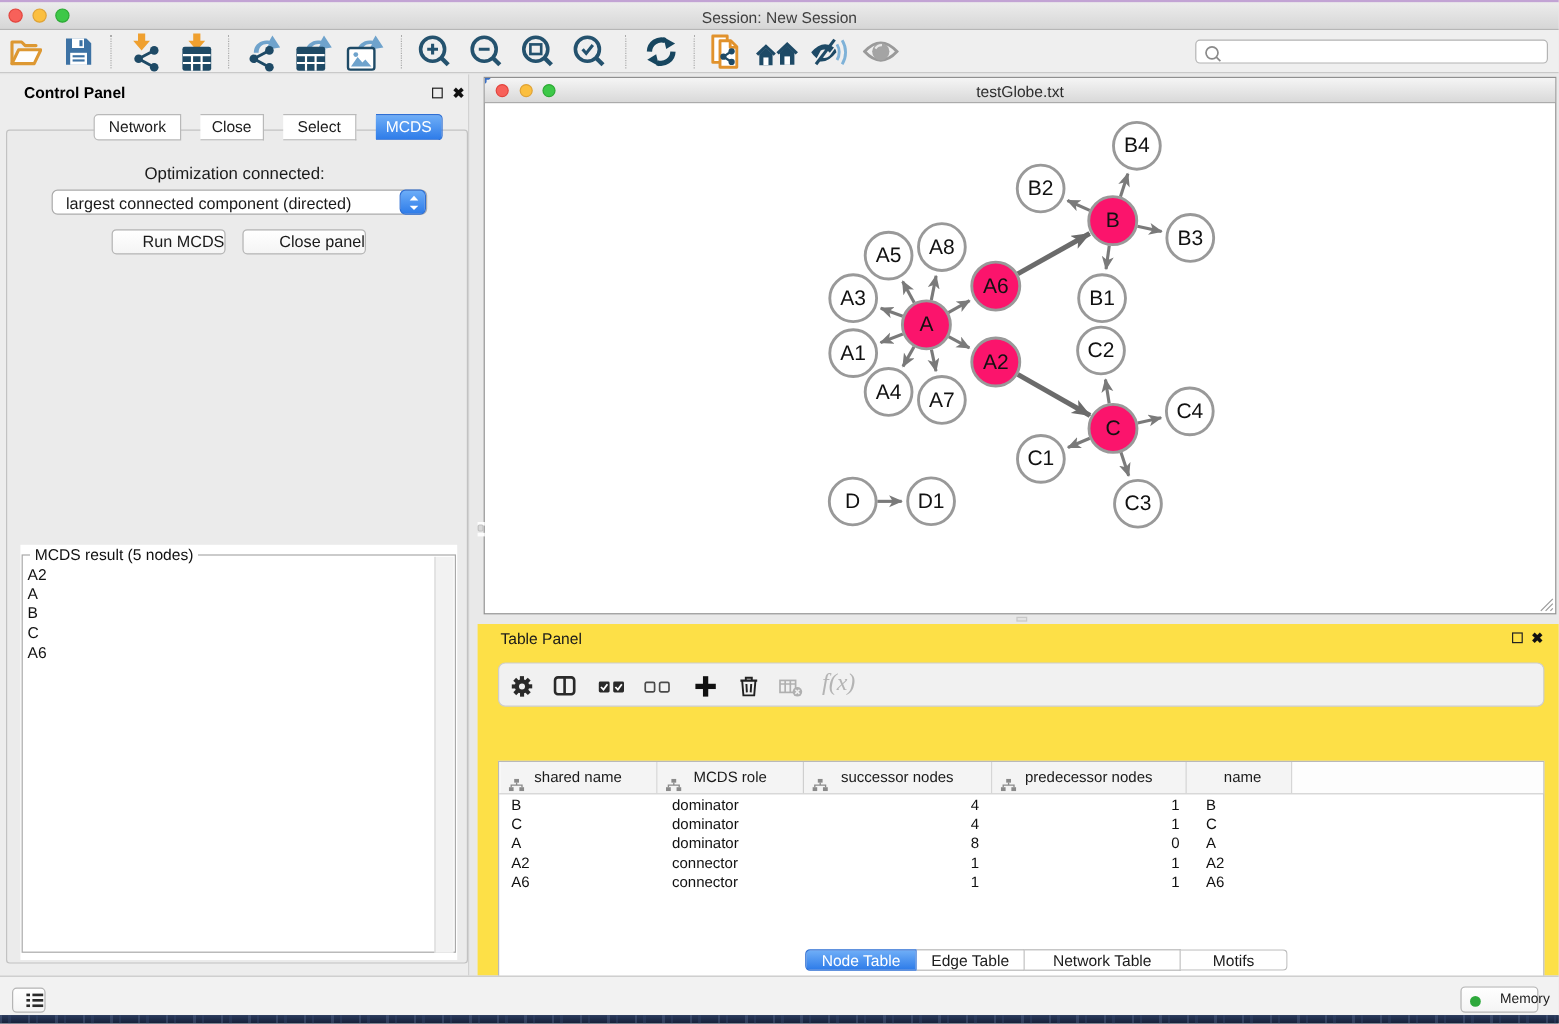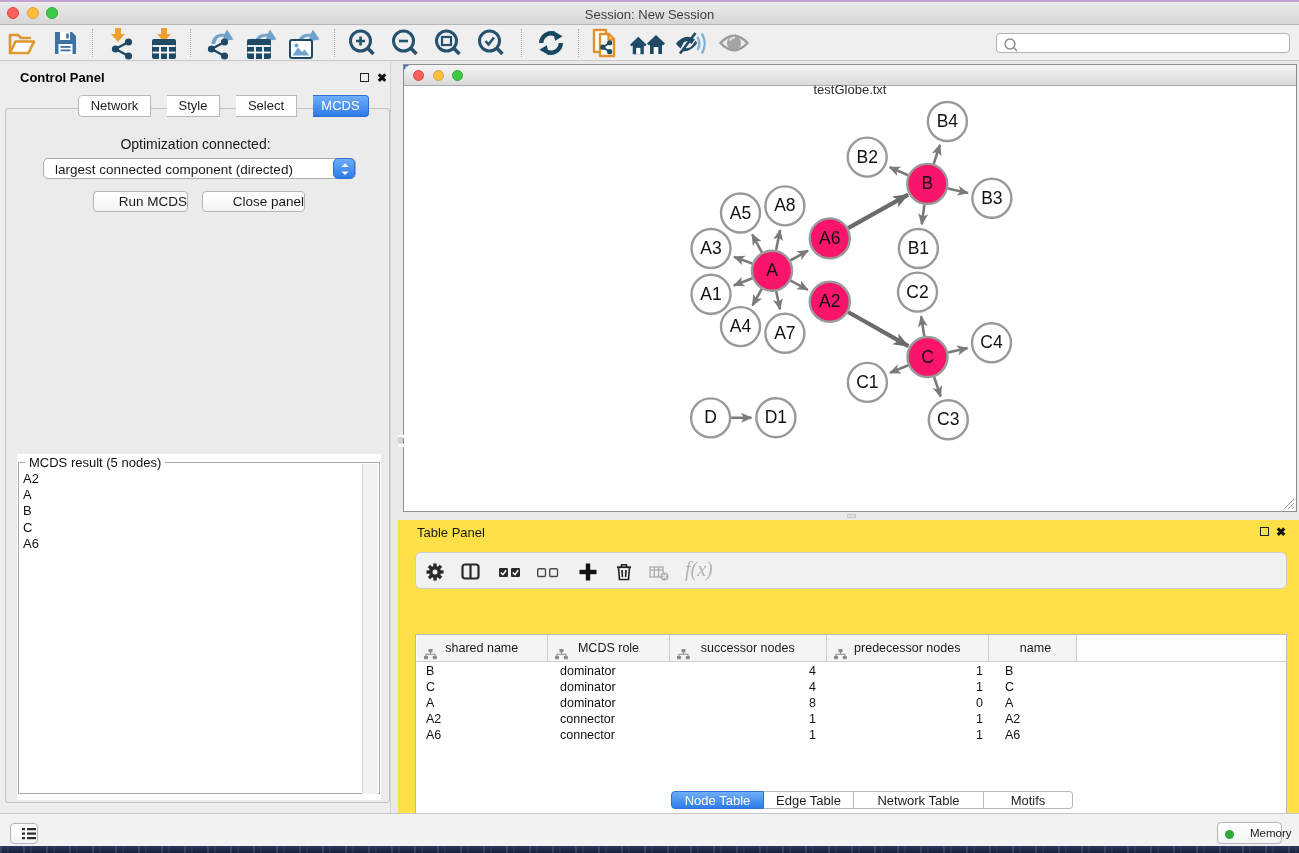--- a/index.html
+++ b/index.html
@@ -39,21 +39,21 @@
   border-radius:4px; font-size:13px; color:#1a1a1a; text-align:right; }
 #combo { left:43px; top:96px; width:313px; height:21px; background:#fff; border:1px solid #ababab;
   border-radius:5px; font-size:13.5px; color:#1a1a1a; }
 #combo .arr { position:absolute; right:0; top:-1px; width:22px; height:21px; border-radius:5px;
   background:linear-gradient(#6cadf8,#2e7ce9); border:1px solid #2e6fd4; }
 
 #netwin { left:403px; top:64px; width:894px; height:448px; background:#fff; border:1px solid #8f8f8f; }
 #nettitle { left:0; top:0; width:100%; height:21px; background:linear-gradient(#f5f5f5,#d9d9d9);
   border-bottom:1px solid #ababab; }
 #nettitle .tl { top:5px; width:11px; height:11px; }
-#nettitletxt { left:0; top:17px; width:100%; text-align:center; font-size:13px; color:#2e2e2e; }
+#nettitletxt { left:0; top:4px; width:100%; text-align:center; font-size:13px; color:#2e2e2e; }
 
 #tpanel { left:398px; top:520px; width:901px; height:293px; background:#fde047; }
 #tptoolbar { left:17px; top:32px; width:872px; height:37px; background:#f1f1f1; border:1px solid #cdcdcd; border-radius:6px; }
 #ttable { left:17px; top:74px; width:872px; height:187px; background:#ffffff; border:1px solid #b9b9b9;margin-top:40px; }
 .th { position:absolute; top:0; height:26px; background:#f4f4f4; border-right:1px solid #cfcfcf;
   font-size:12.5px; color:#1a1a1a; text-align:center; line-height:26px; }
 .trow { position:absolute; font-size:12.5px; color:#111; height:16px; line-height:16px; }
 
 #btabs { position:absolute; left:273px; top:271px; display:flex; }
 
@@ -246,21 +246,21 @@
     </div>
 </div>
 
 <div class="abs" id="cpanel">
   <div class="abs" id="cptitle">Control Panel</div>
   <div class="winbtn-sq" style="left:360px;top:11px"></div>
   <div class="winbtn-x" style="left:377px;top:9px">✖</div>
   <div class="abs" id="cpbox"></div>
   <div class="tabrow" style="left:78px;top:33px">
     <div class="tab first" style="width:73px;padding:0">Network</div>
-    <div class="tab" style="width:53px;padding:0">Style</div>
+    <div class="tab" style="width:53px;padding:0">Close</div>
     <div class="tab" style="width:61px;padding:0">Select</div>
     <div class="tab sel last" style="width:56px;padding:0">MCDS</div>
   </div>
   <div class="abs" style="left:0;top:74px;width:391px;text-align:center;font-size:14px;color:#1a1a1a">Optimization connected:</div>
   <div class="abs" id="combo">
     <div style="padding:3px 0 0 11px">largest connected component (directed)</div>
     <div class="arr"><svg width="22" height="21">
           <path d="M11 4.2 L14.6 8 L7.4 8 Z" fill="#fff"></path>
           <path d="M11 16 L14.6 12.4 L7.4 12.4 Z" fill="#fff"></path>
         </svg></div>

